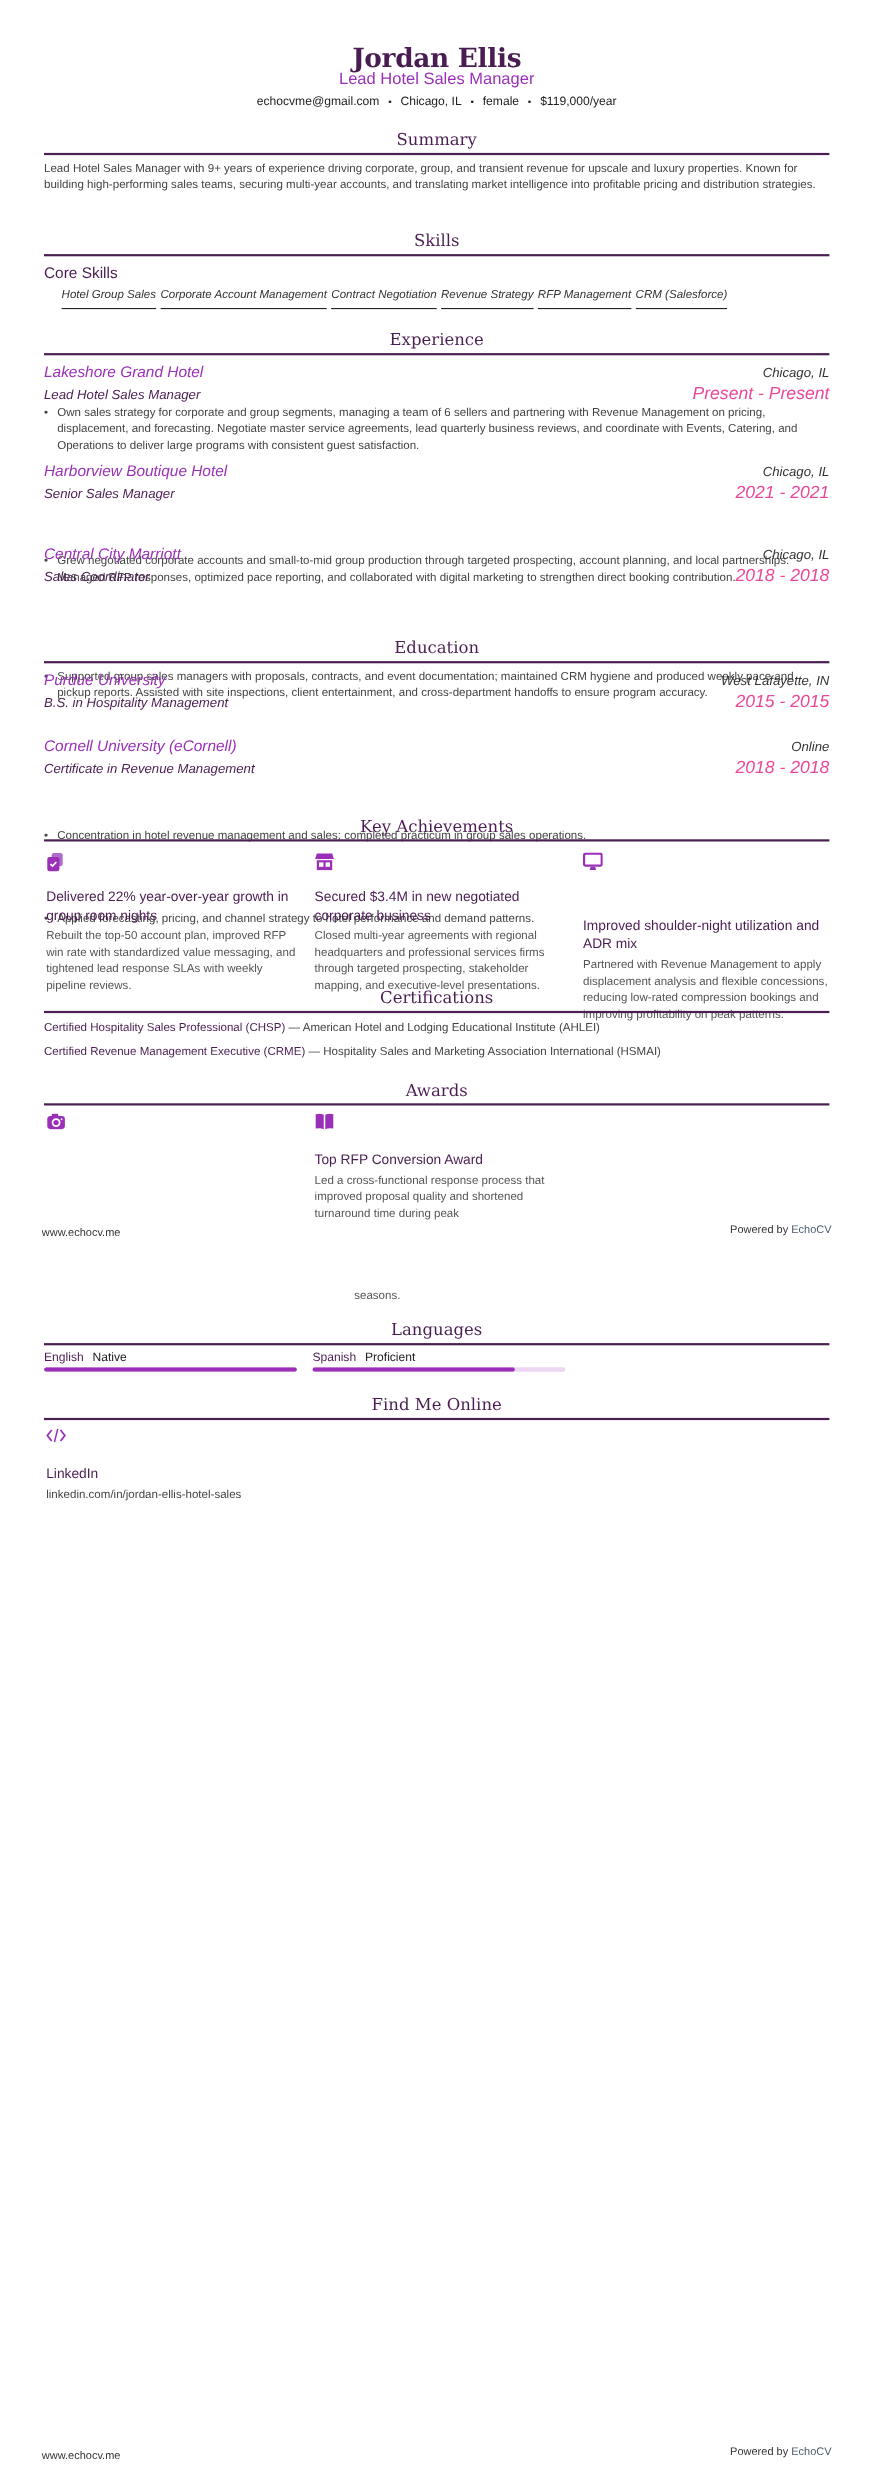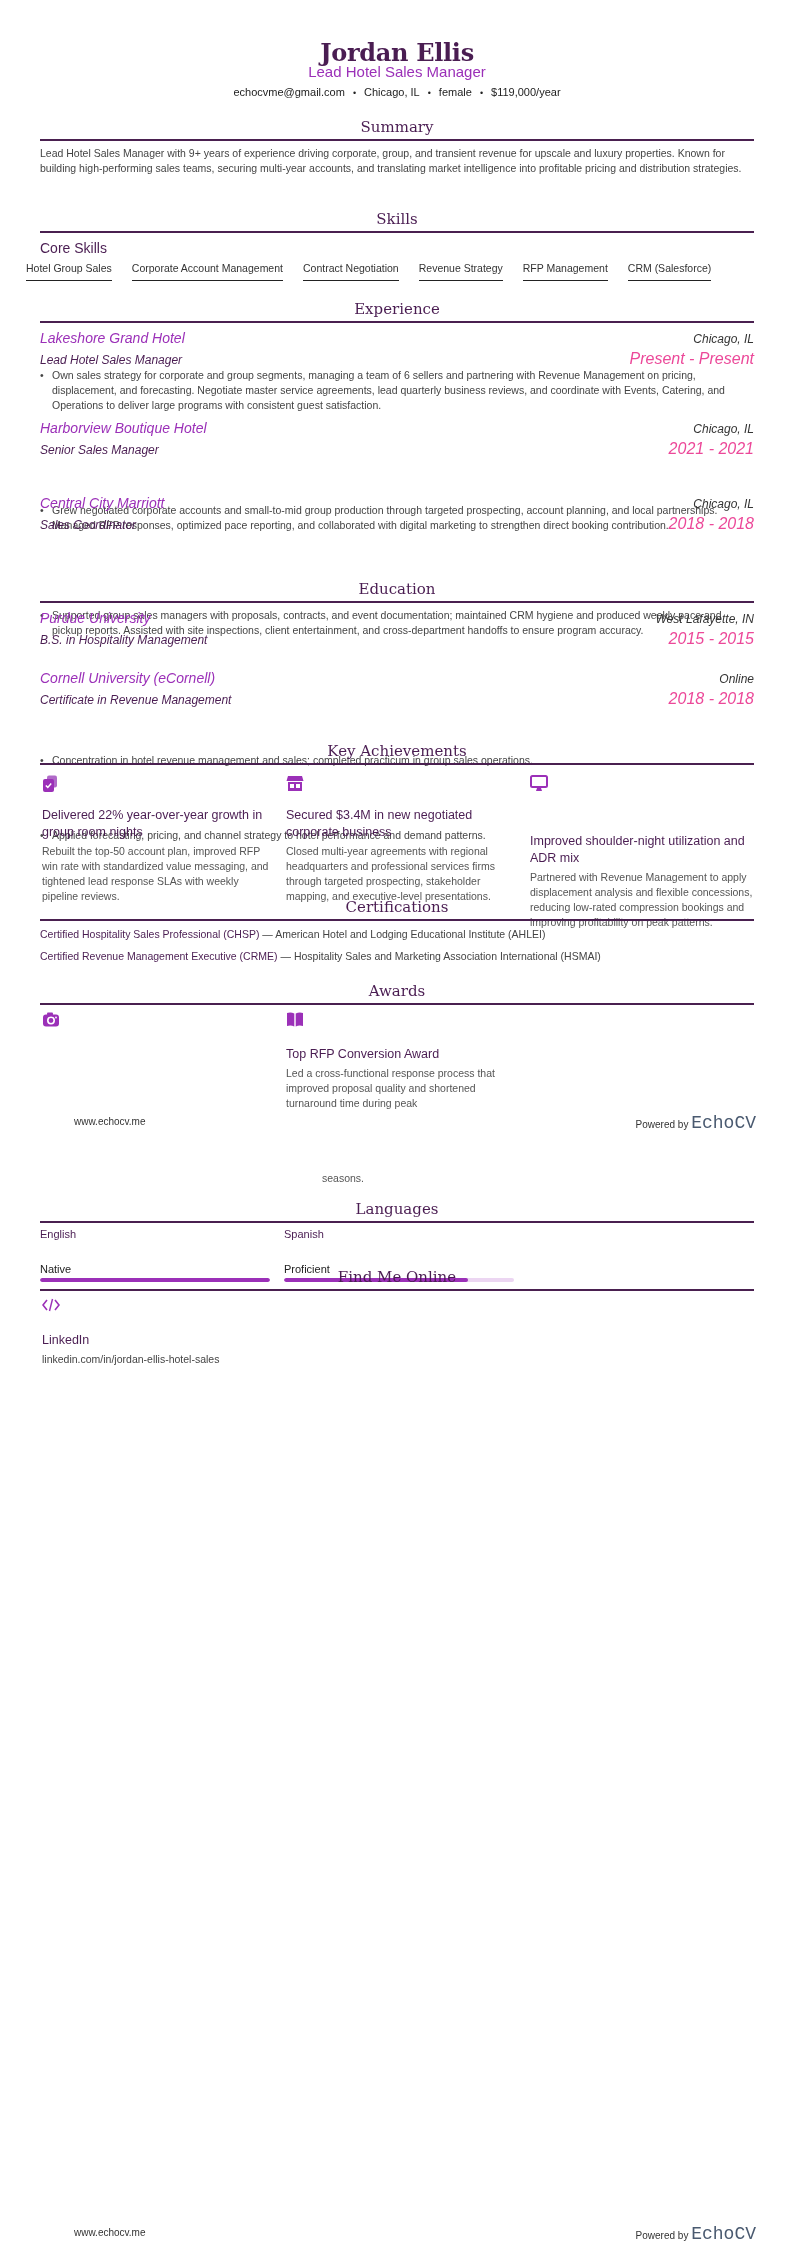--- a/index.html
+++ b/index.html
@@ -35,21 +35,21 @@
     font-family: "DejaVu Serif", serif;
     border-bottom: 2px solid #4a2050; padding-bottom: 3px;
   }
 
   .abs { position: absolute; }
   .summary-text {
     left: 40px; width: 714px; font-size: 10.5px; line-height: 15px; color: #444;
   }
 
   .core-skills-label { left: 40px; font-size: 14px; color: #4a1d52; }
-  .skills-row { left: 26px; display: flex; gap: 20px; }
+  .skills-row { left: 56px; display: flex; gap: 4px; font-style: italic; }
   .skill {
     font-size: 10.5px; color: #333; padding-bottom: 6px;
     border-bottom: 1.5px solid #222;
   }
 
   .entry-org { font-size: 14px; color: #9b30b8; }
   .entry-loc { font-size: 12px; color: #333; text-align: right; }
   .entry-role { font-size: 12px; color: #4a1d52; }
   .entry-dates { font-size: 16px; color: #ec4899; }
   .bullet {
@@ -61,26 +61,26 @@
 
   .card { width: 230px; display: flex; gap: 14px; flex-direction: column; }
   .card-icon { width: 22px; flex: 0 0 22px; padding-top: 4px; }
   .card-icon svg { display: block; }
   .card-title { font-size: 12.5px; line-height: 17px; color: #4a1d52; }
   .card-desc { font-size: 10.5px; line-height: 15px; color: #555; margin-top: 3px; }
 
   .cert-line { left: 40px; font-size: 10.5px; color: #444; }
   .cert-name { color: #4a1d52; }
 
-  .footer-left { font-size: 10px; color: #333; font-family: "Liberation Sans", sans-serif; margin-left: 36px; }
+  .footer-left { font-size: 10px; color: #333; font-family: "Liberation Sans", sans-serif; }
   .footer-right { font-size: 10px; color: #333; text-align: right; }
-  .footer-right .brand { font-size: 18px; color: #4a5a70; font-family: Liberation Mono, monospace; }
+  .footer-right .brand { font-size: 10px; color: #4a5a70; }
 
   .lang { display: flex; flex-direction: column; width: 230px; }
-  .lang-top { font-size: 11px; display: flex; gap: 23px; flex-direction: column; }
+  .lang-top { font-size: 11px; display: flex; gap: 8px; }
   .lang-name { color: #4a1d52; }
   .lang-level { color: #222; }
   .lang-bar { margin-top: 3px; height: 4px; border-radius: 2px; background: #ecd6f2; overflow: hidden; }
   .lang-fill { height: 100%; background: #9b30b8; border-radius: 2px; }
 
   .online-label { font-size: 12.5px; color: #4a1d52; }
   .online-url { font-size: 10.5px; color: #444; }
 </style>
 </head>
 <body>

